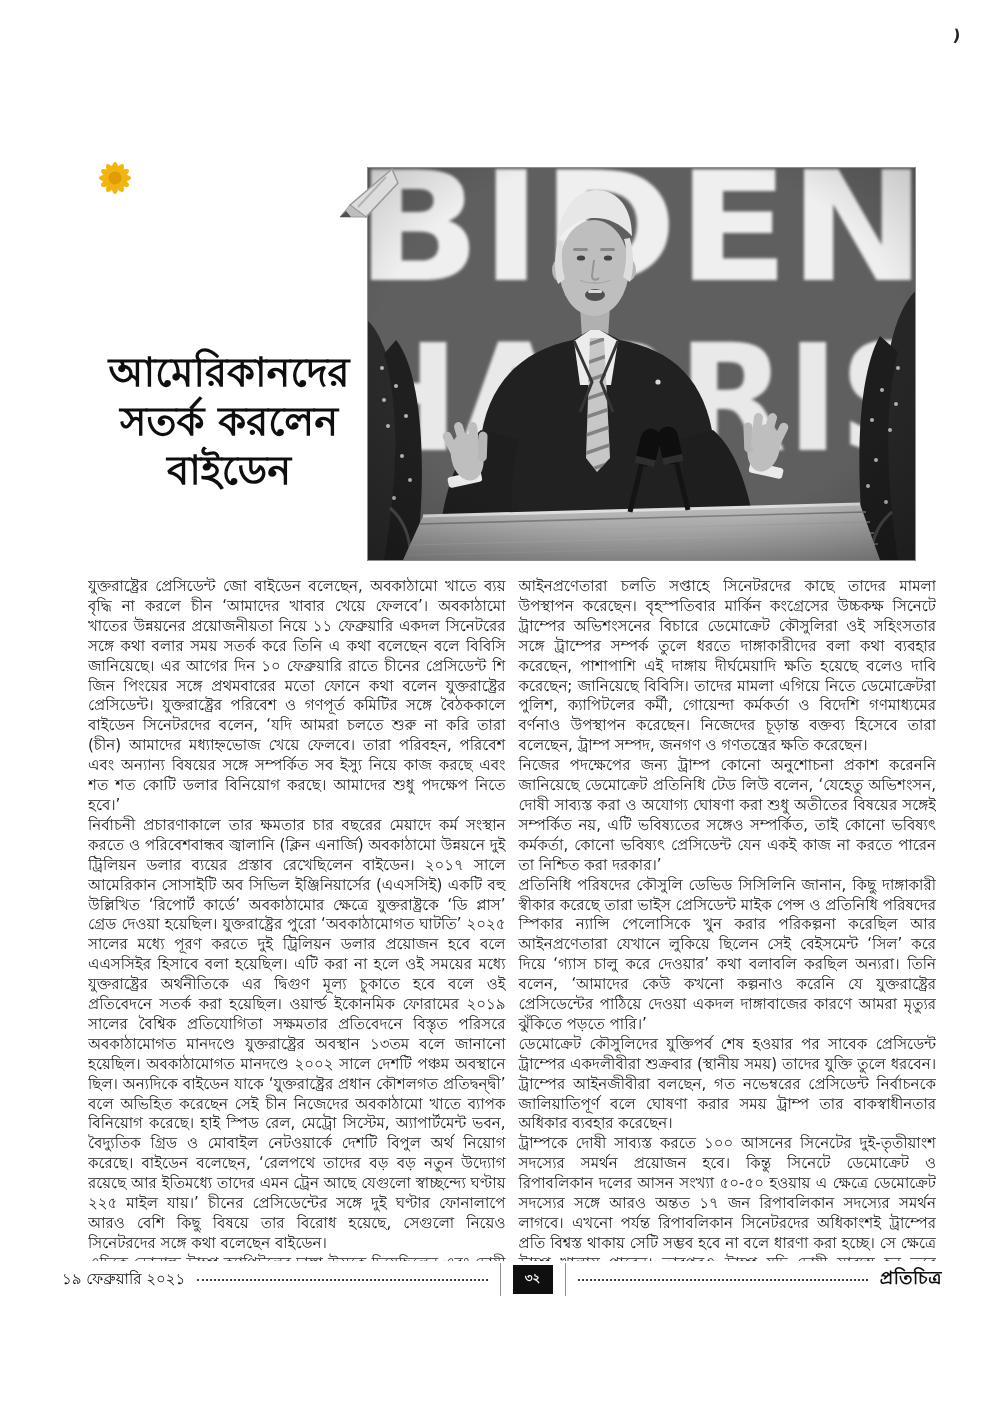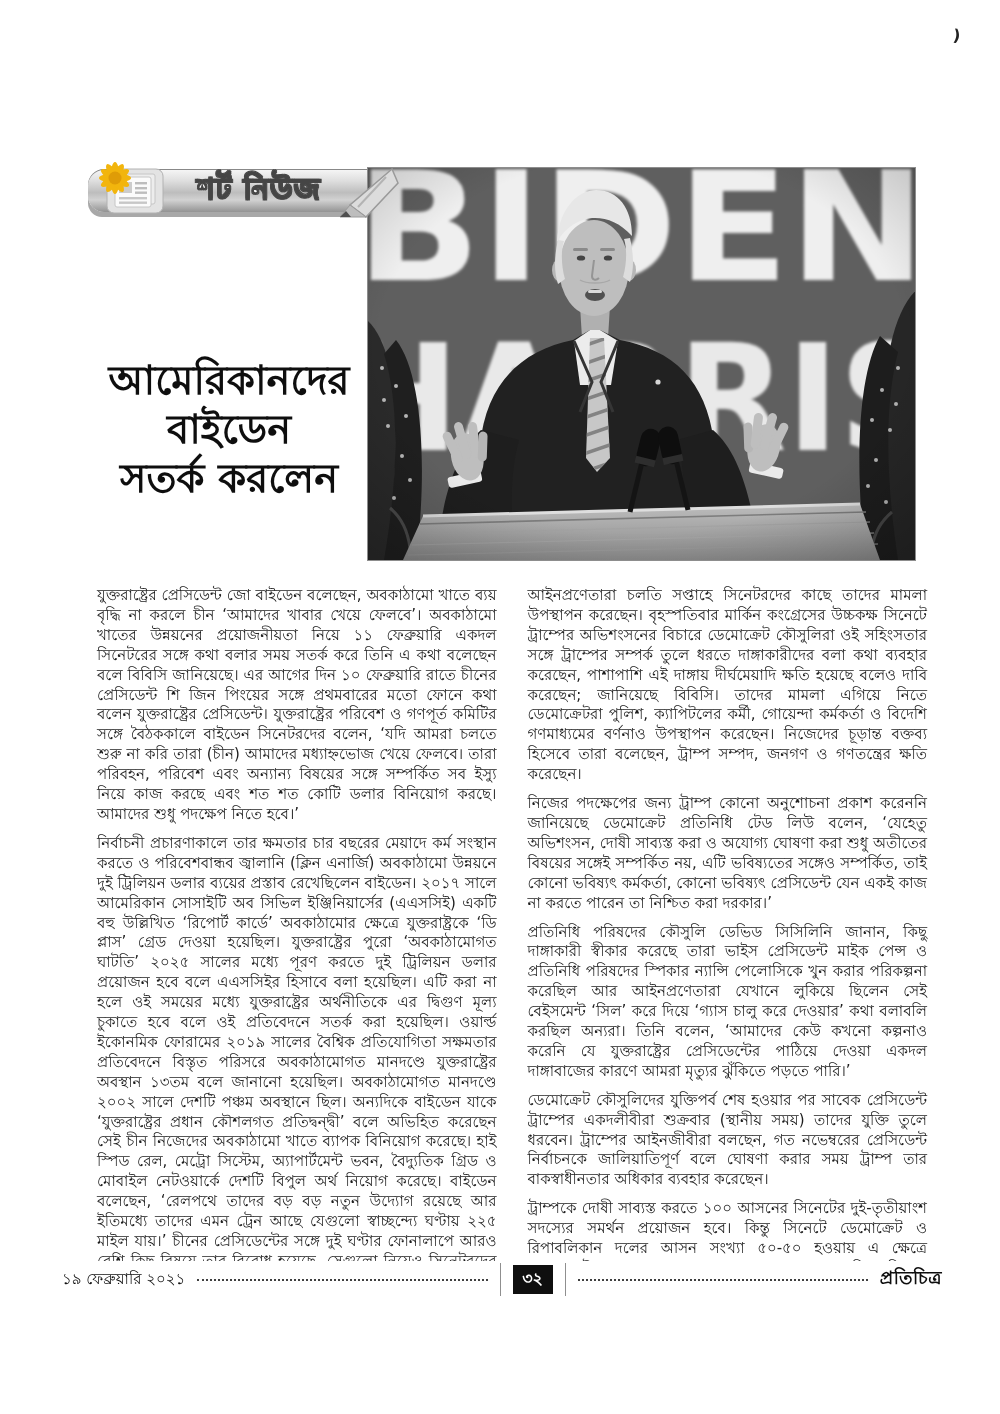--- a/index.html
+++ b/index.html
@@ -24,73 +24,59 @@
   .bar-title{
     flex:1;text-align:center;margin-right:36px;
     font-size:29px;font-weight:700;letter-spacing:1px;color:#fdfdfd;
     -webkit-text-stroke:1.2px #454545;
     text-shadow:-1px -1px 0 #4a4a4a,1px -1px 0 #4a4a4a,-1px 1px 0 #4a4a4a,1px 1px 0 #4a4a4a;
   }
   .starburst{position:absolute;left:90px;top:153px;}
   .pencil{position:absolute;left:336px;top:167px;z-index:3;}
   
   .headline{
-    position:absolute;left:84px;top:356px;width:290px;text-align:center;
+    position:absolute;left:84px;top:348px;width:290px;text-align:center;
     font-size:40px;line-height:1.22;font-weight:700;color:#0e0e0e;
   }
   
   .photo{
     position:absolute;left:368px;top:168px;width:547px;height:392px;
     outline:1px solid #8d8d8d;filter:grayscale(1);background:#5f5f5f;
   }
   
   .columns{
     position:absolute;left:88px;top:577px;width:848px;height:684px;overflow:hidden;
     display:flex;gap:13px;
   }
   .col{flex:1 1 0;min-width:0;}
   .col p{
-    margin:9px;font-size:15px;line-height:19.9px;text-align:justify;text-justify:inter-word;
+    margin:0;font-size:15px;line-height:19.9px;text-align:justify;text-justify:inter-word;
     color:#1c1c1c;
   }
   
   .footer{
     position:absolute;left:62px;top:1261px;width:880px;height:36px;
     display:flex;align-items:center;gap:12px;
   }
   .f-date{font-size:15px;color:#101010;white-space:nowrap;}
   .leader{flex:1;height:0;border-bottom:2px dotted #3f3f3f;margin-top:2px;}
   .vsep{width:1px;height:33px;background:#8f8f8f;flex:0 0 auto;}
   .pagenum{
-    width:40px;height:29px;background:#0f0f0f;color:#ffffff;font-size:16px;font-weight:700;
+    width:40px;height:29px;background:#0f0f0f;color:#ffffff;font-size:12px;font-weight:700;
     display:flex;align-items:center;justify-content:center;flex:0 0 auto;
   }
   .brand{font-size:18px;font-weight:800;color:#0e0e0e;white-space:nowrap;letter-spacing:.5px;}
 </style>
 </head>
 <body>
 
 <div class="page">
 
   <span class="corner-mark">)</span>
 
-  <div class="header-bar">
-    <svg class="bar-icon" width="58" height="46" viewBox="0 0 58 46">
-      <rect x="1" y="1" width="56" height="44" rx="7" fill="#e3e3e3" stroke="#b2b2b2"></rect>
-      <rect x="13" y="6" width="36" height="30" rx="2" fill="#ededed" stroke="#c6c6c6"></rect>
-      <rect x="9" y="9" width="36" height="30" rx="2" fill="#fbfbfb" stroke="#c6c6c6"></rect>
-      <rect x="13" y="14" width="13" height="11" fill="#cccccc"></rect>
-      <rect x="29" y="14" width="12" height="2.4" fill="#bdbdbd"></rect>
-      <rect x="29" y="19" width="12" height="2.4" fill="#bdbdbd"></rect>
-      <rect x="29" y="23.5" width="12" height="2.4" fill="#bdbdbd"></rect>
-      <rect x="13" y="29" width="28" height="2.4" fill="#c7c7c7"></rect>
-      <rect x="13" y="33.5" width="28" height="2.4" fill="#c7c7c7"></rect>
-    </svg>
-    <span class="bar-title">শর্ট নিউজ</span>
-  </div>
 
   <svg class="starburst" width="50" height="50" viewBox="0 0 50 50">
     <g transform="translate(25,25)">
       <g fill="#f2b50d">
         <ellipse rx="4.6" ry="16"></ellipse>
         <ellipse rx="4.6" ry="16" transform="rotate(30)"></ellipse>
         <ellipse rx="4.6" ry="16" transform="rotate(60)"></ellipse>
         <ellipse rx="4.6" ry="16" transform="rotate(90)"></ellipse>
         <ellipse rx="4.6" ry="16" transform="rotate(120)"></ellipse>
         <ellipse rx="4.6" ry="16" transform="rotate(150)"></ellipse>
@@ -101,22 +87,22 @@
 
   <svg class="pencil" width="64" height="54" viewBox="0 0 64 54">
     <polygon points="56,2 14,38 30,50 62,16" fill="#dcdcdc" stroke="#9a9a9a" stroke-width="1.5"></polygon>
     <line x1="50" y1="10" x2="22" y2="40" stroke="#b3b3b3" stroke-width="2"></line>
     <polygon points="14,38 4,50 30,50" fill="#bdbdbd" stroke="#9a9a9a" stroke-width="1"></polygon>
     <polygon points="4,50 10,44 15,50" fill="#4f4f4f"></polygon>
   </svg>
 
   <div class="headline">
     <div>আমেরিকানদের</div>
+    <div>সতর্ক করলেন</div>
     <div>বাইডেন</div>
-    <div>সতর্ক করলেন</div>
   </div>
 
   <div class="photo">
     <svg width="547" height="392" viewBox="0 0 547 392">
       <defs>
         <linearGradient id="podg" x1="0" y1="0" x2="0" y2="1">
           <stop offset="0" stop-color="#bdbdbd"></stop>
             <stop offset="1" stop-color="#8a8a8a"></stop>
         </linearGradient>
         <radialGradient id="vig" cx="0.5" cy="0.45" r="0.8">

